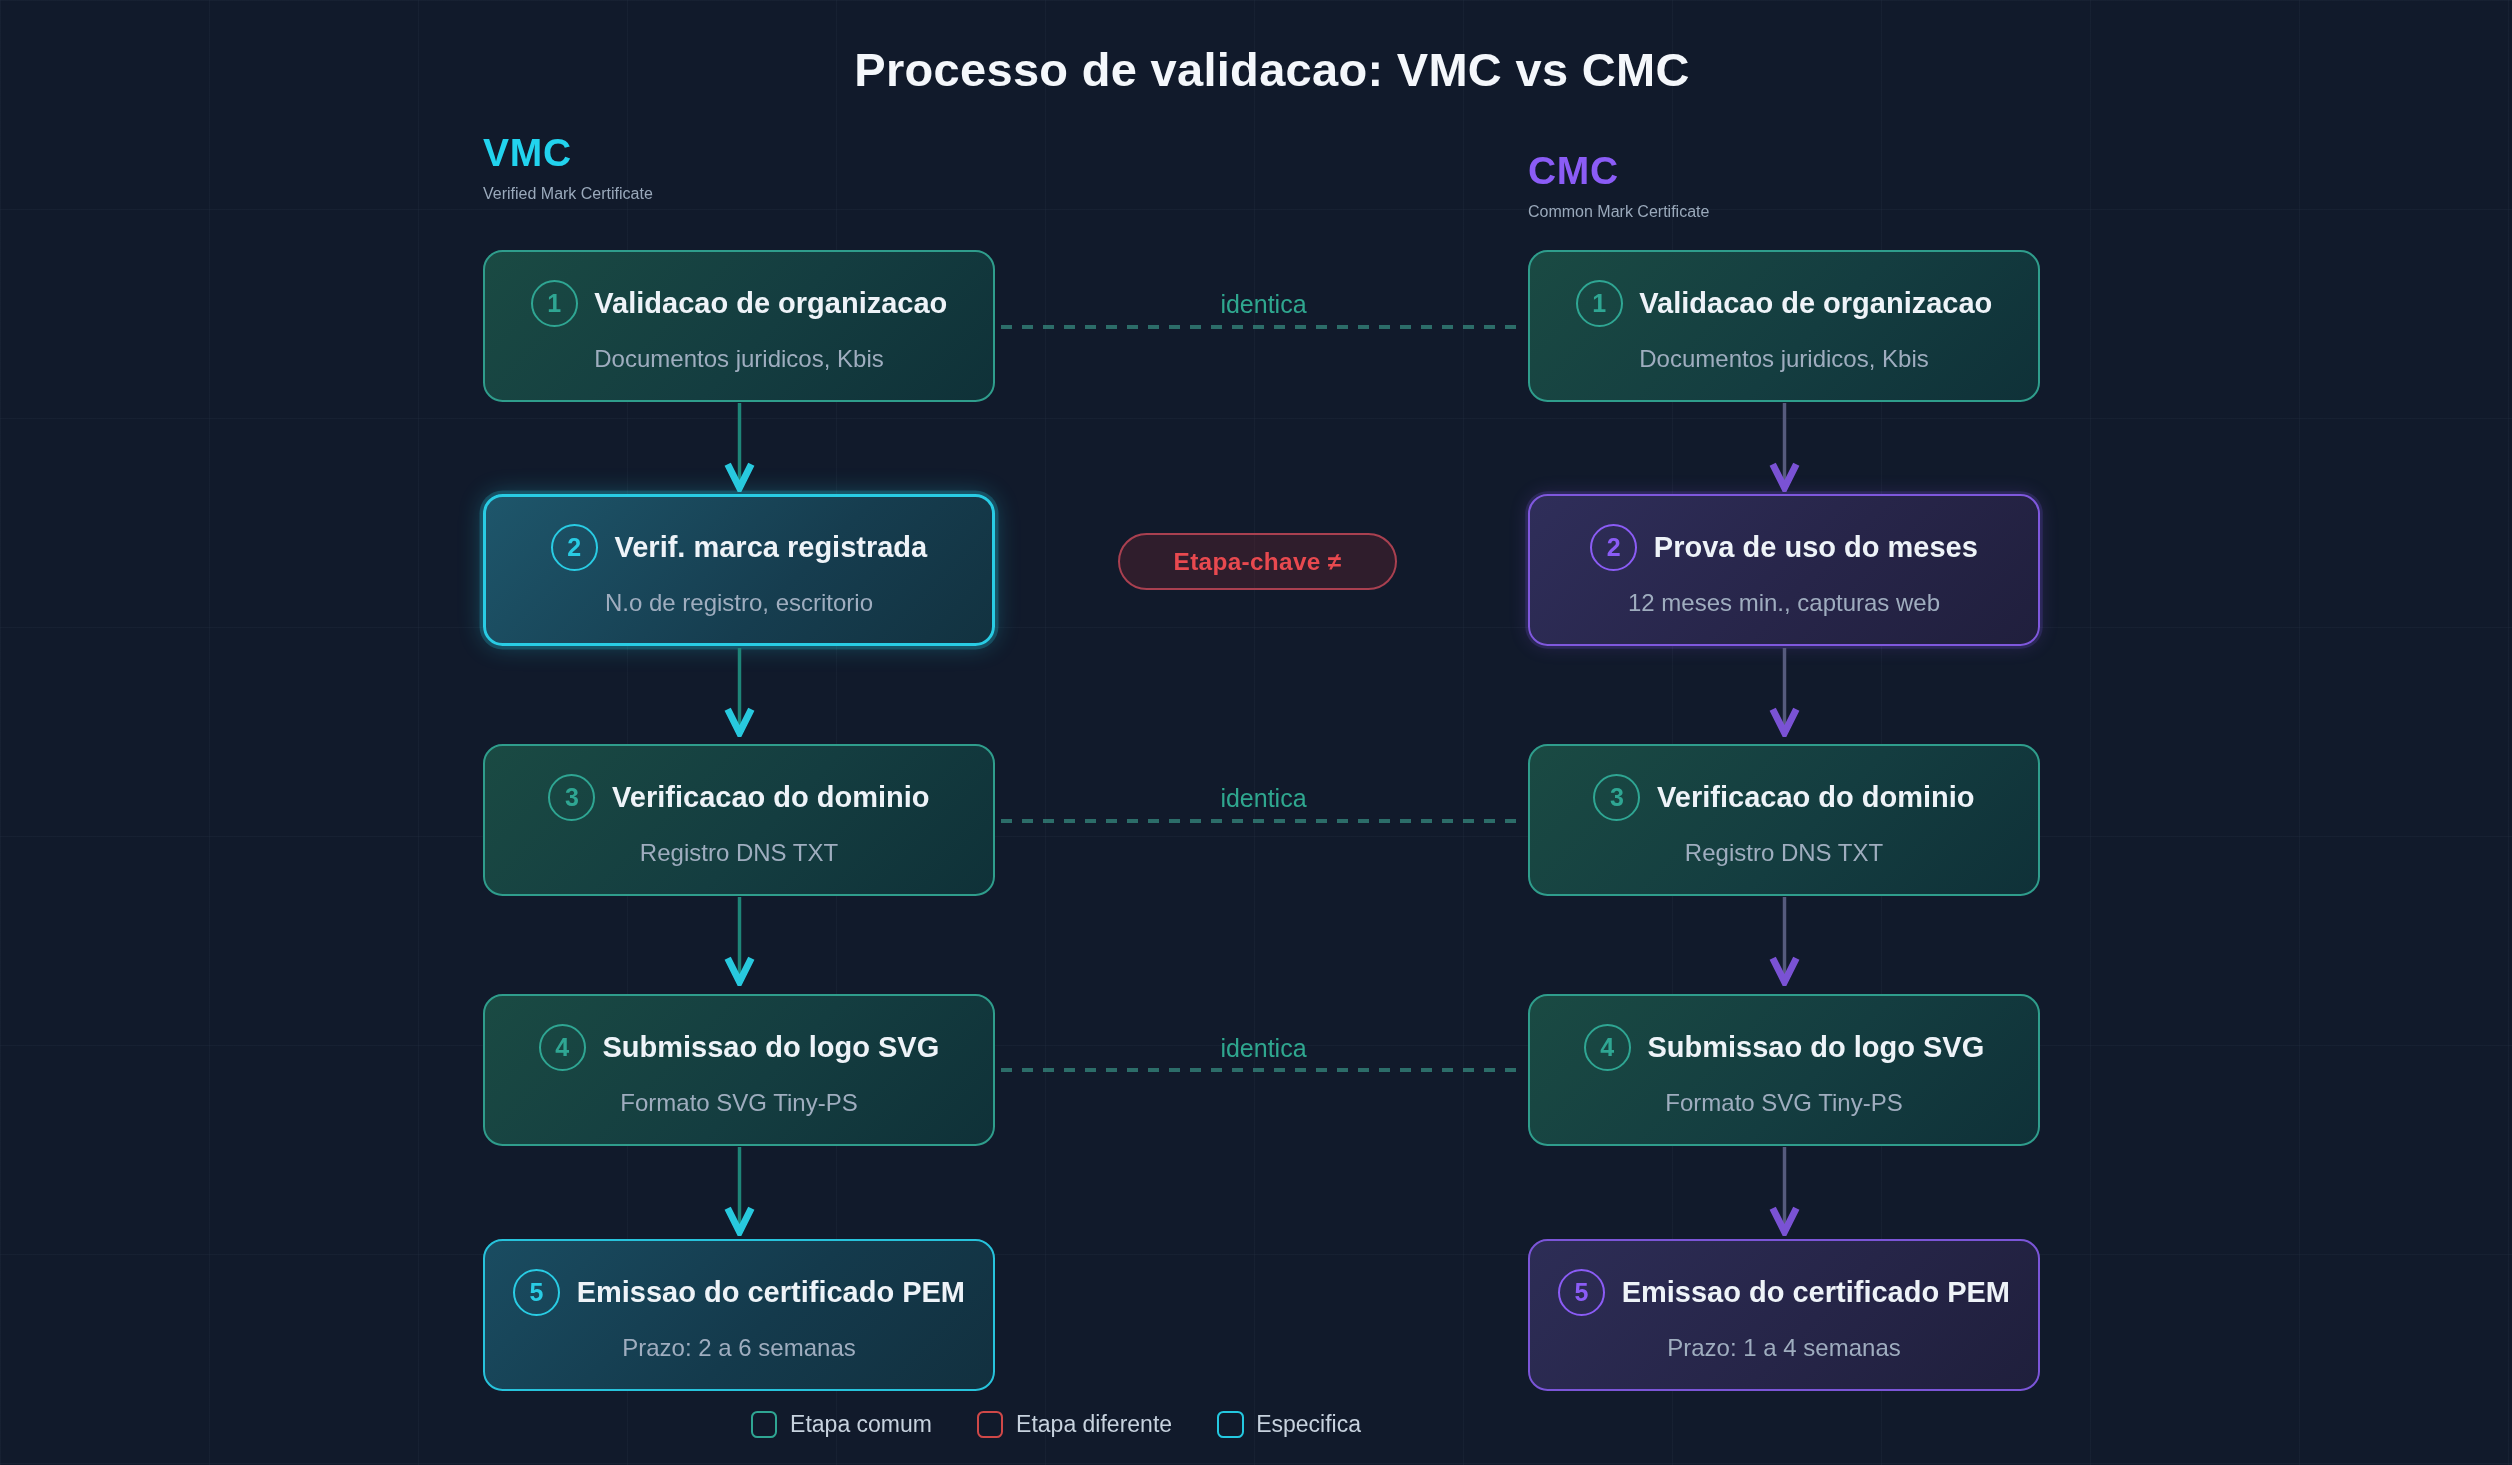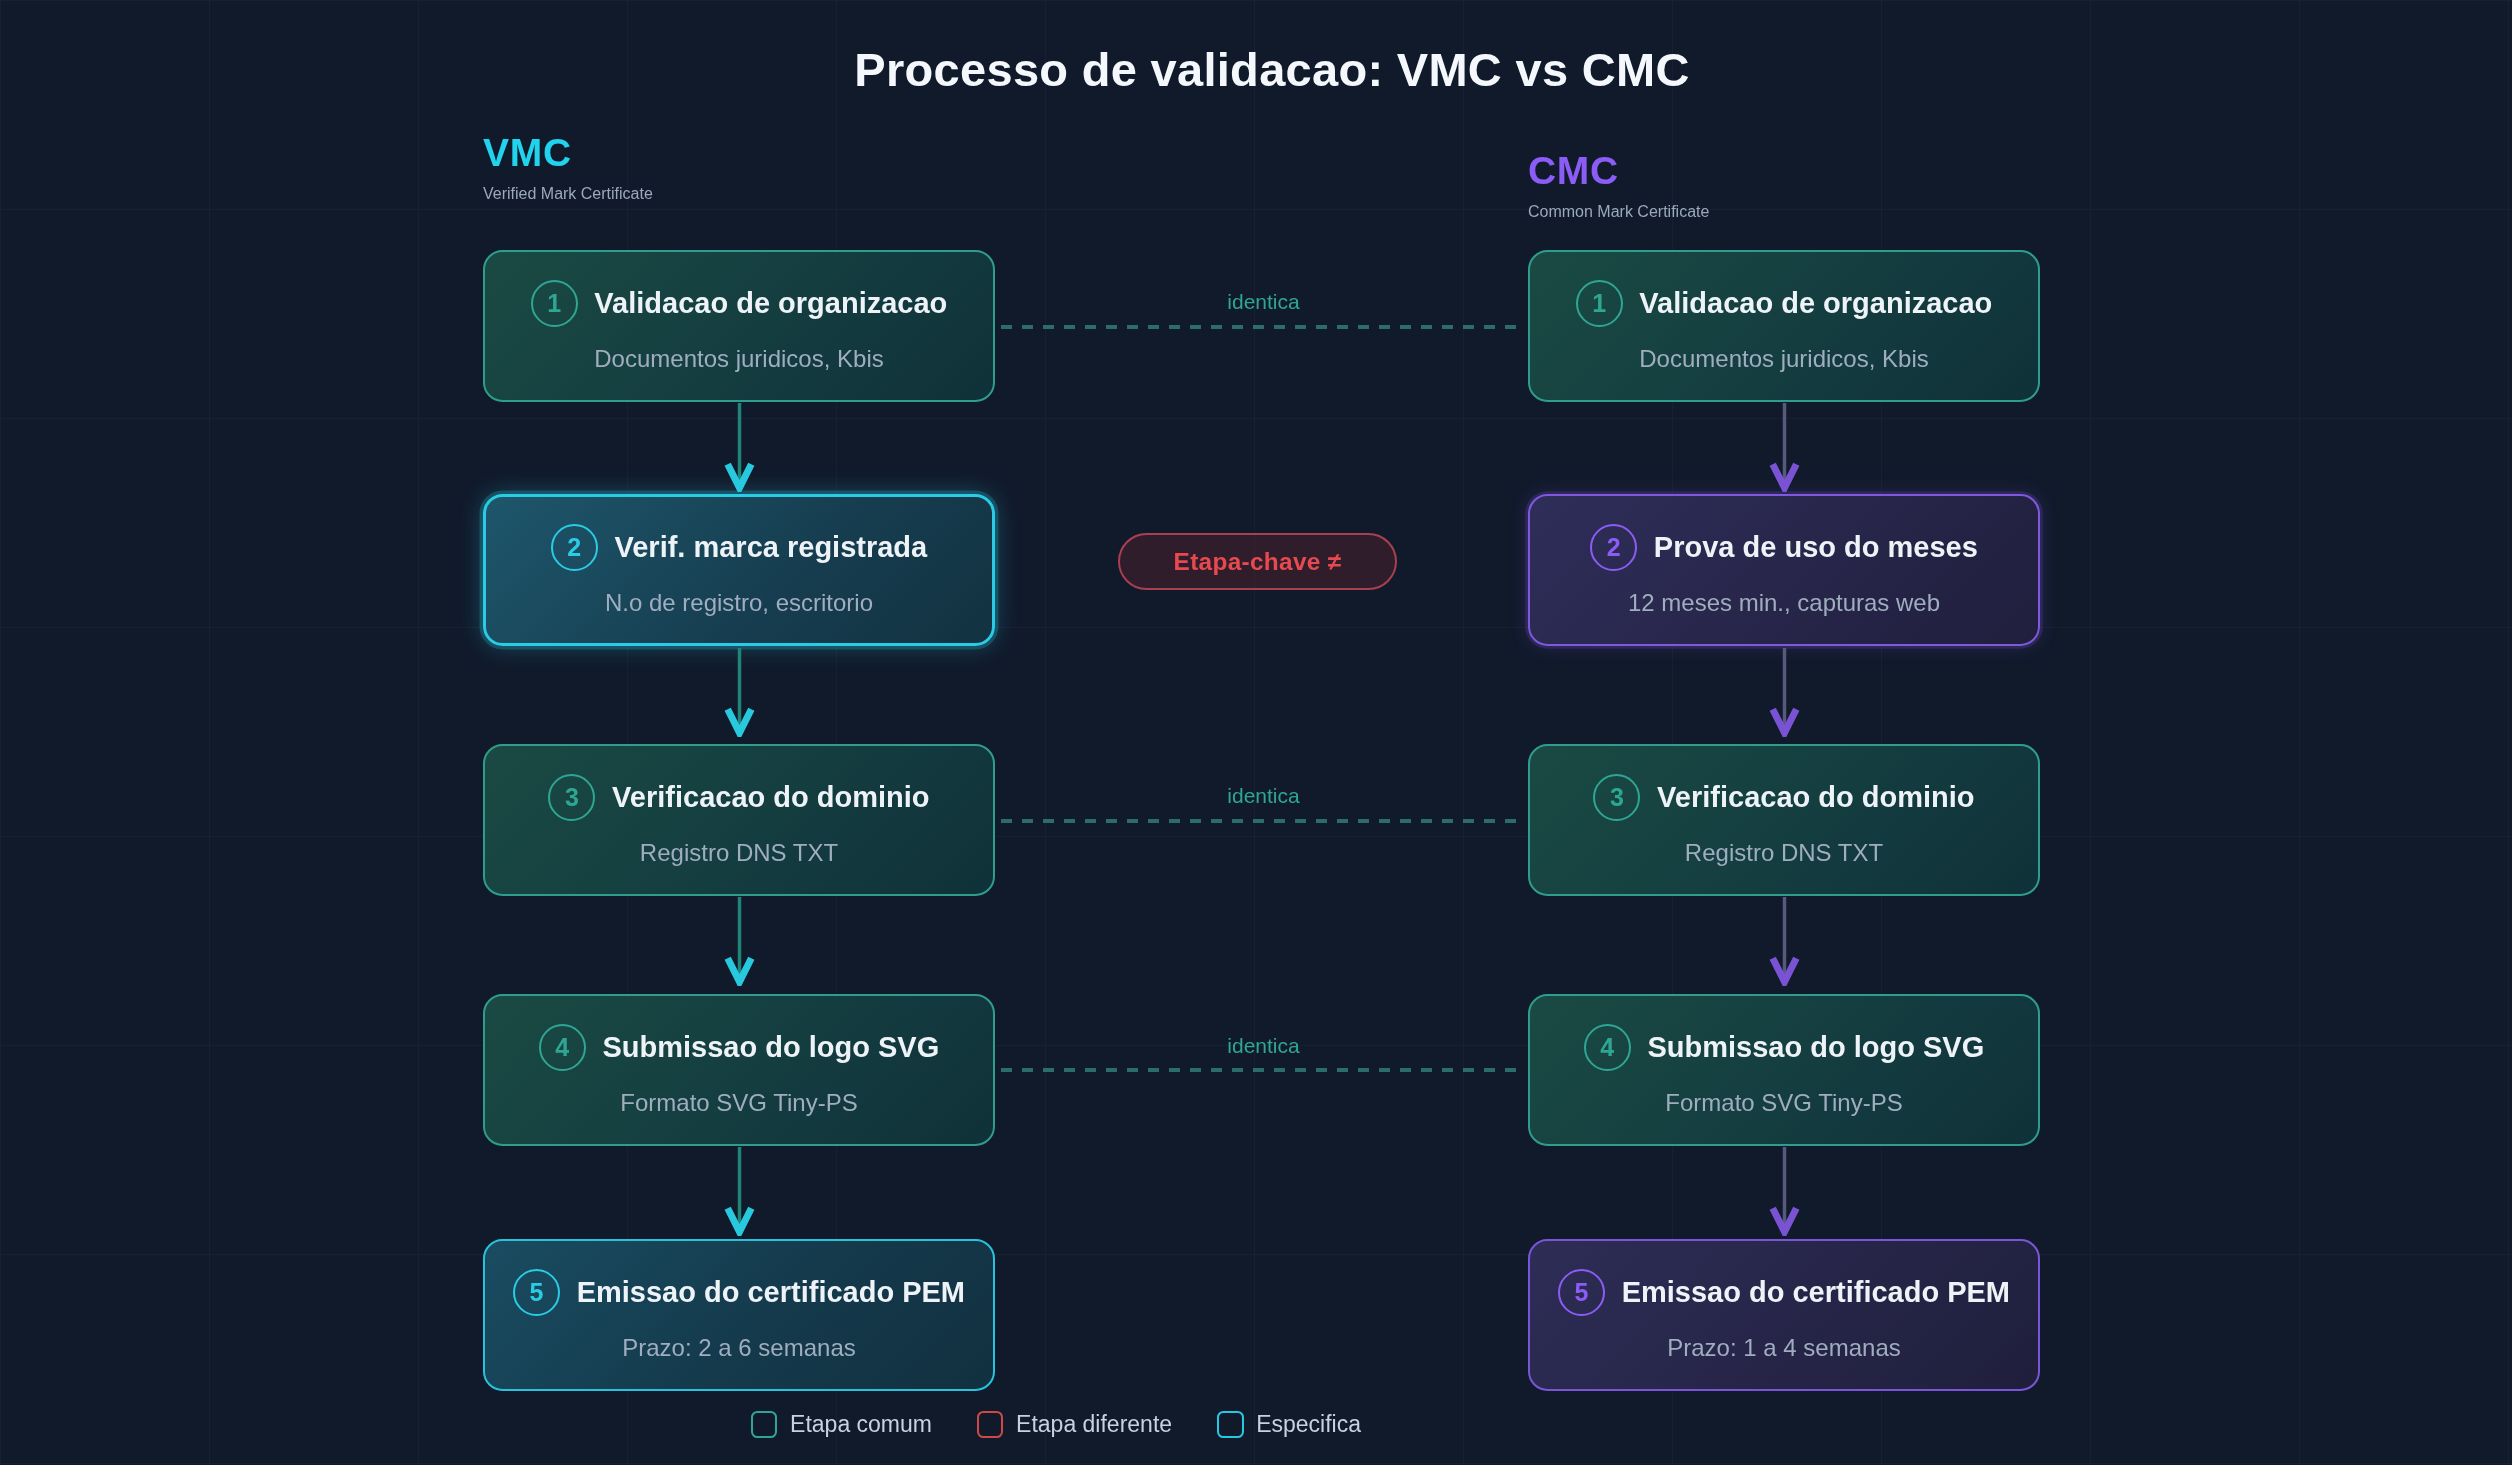--- a/index.html
+++ b/index.html
@@ -62,21 +62,21 @@
   .num-cyan{color:#29cce4;}
   .num-purple{color:#8b5cf6;}
   .step-title{font-size:29px;font-weight:600;color:#eef3f8;white-space:nowrap;}
   .step-sub{font-size:24px;color:#9fadbf;white-space:nowrap;}
 
   .connector{
     height:3.5px;width:525px;
     background:repeating-linear-gradient(90deg, rgba(62,164,146,.60) 0 11px, transparent 11px 21px);
   }
   .connector-label{
-    width:525px;text-align:center;font-size:21px;color:#2fa78f;
+    width:525px;text-align:center;font-size:25px;color:#2fa78f;
   }
   .badge{
     width:279px;height:57px;border-radius:29px;box-sizing:border-box;
     border:2.1px solid #a94050;background:rgba(120,35,48,0.30);
     display:flex;align-items:center;justify-content:center;
     font-size:24.4px;font-weight:700;color:#e8494f;letter-spacing:0.3px;
   }
   .legend{
     left:0;top:1411px;width:2112px;display:flex;justify-content:center;
     align-items:center;gap:45px;

